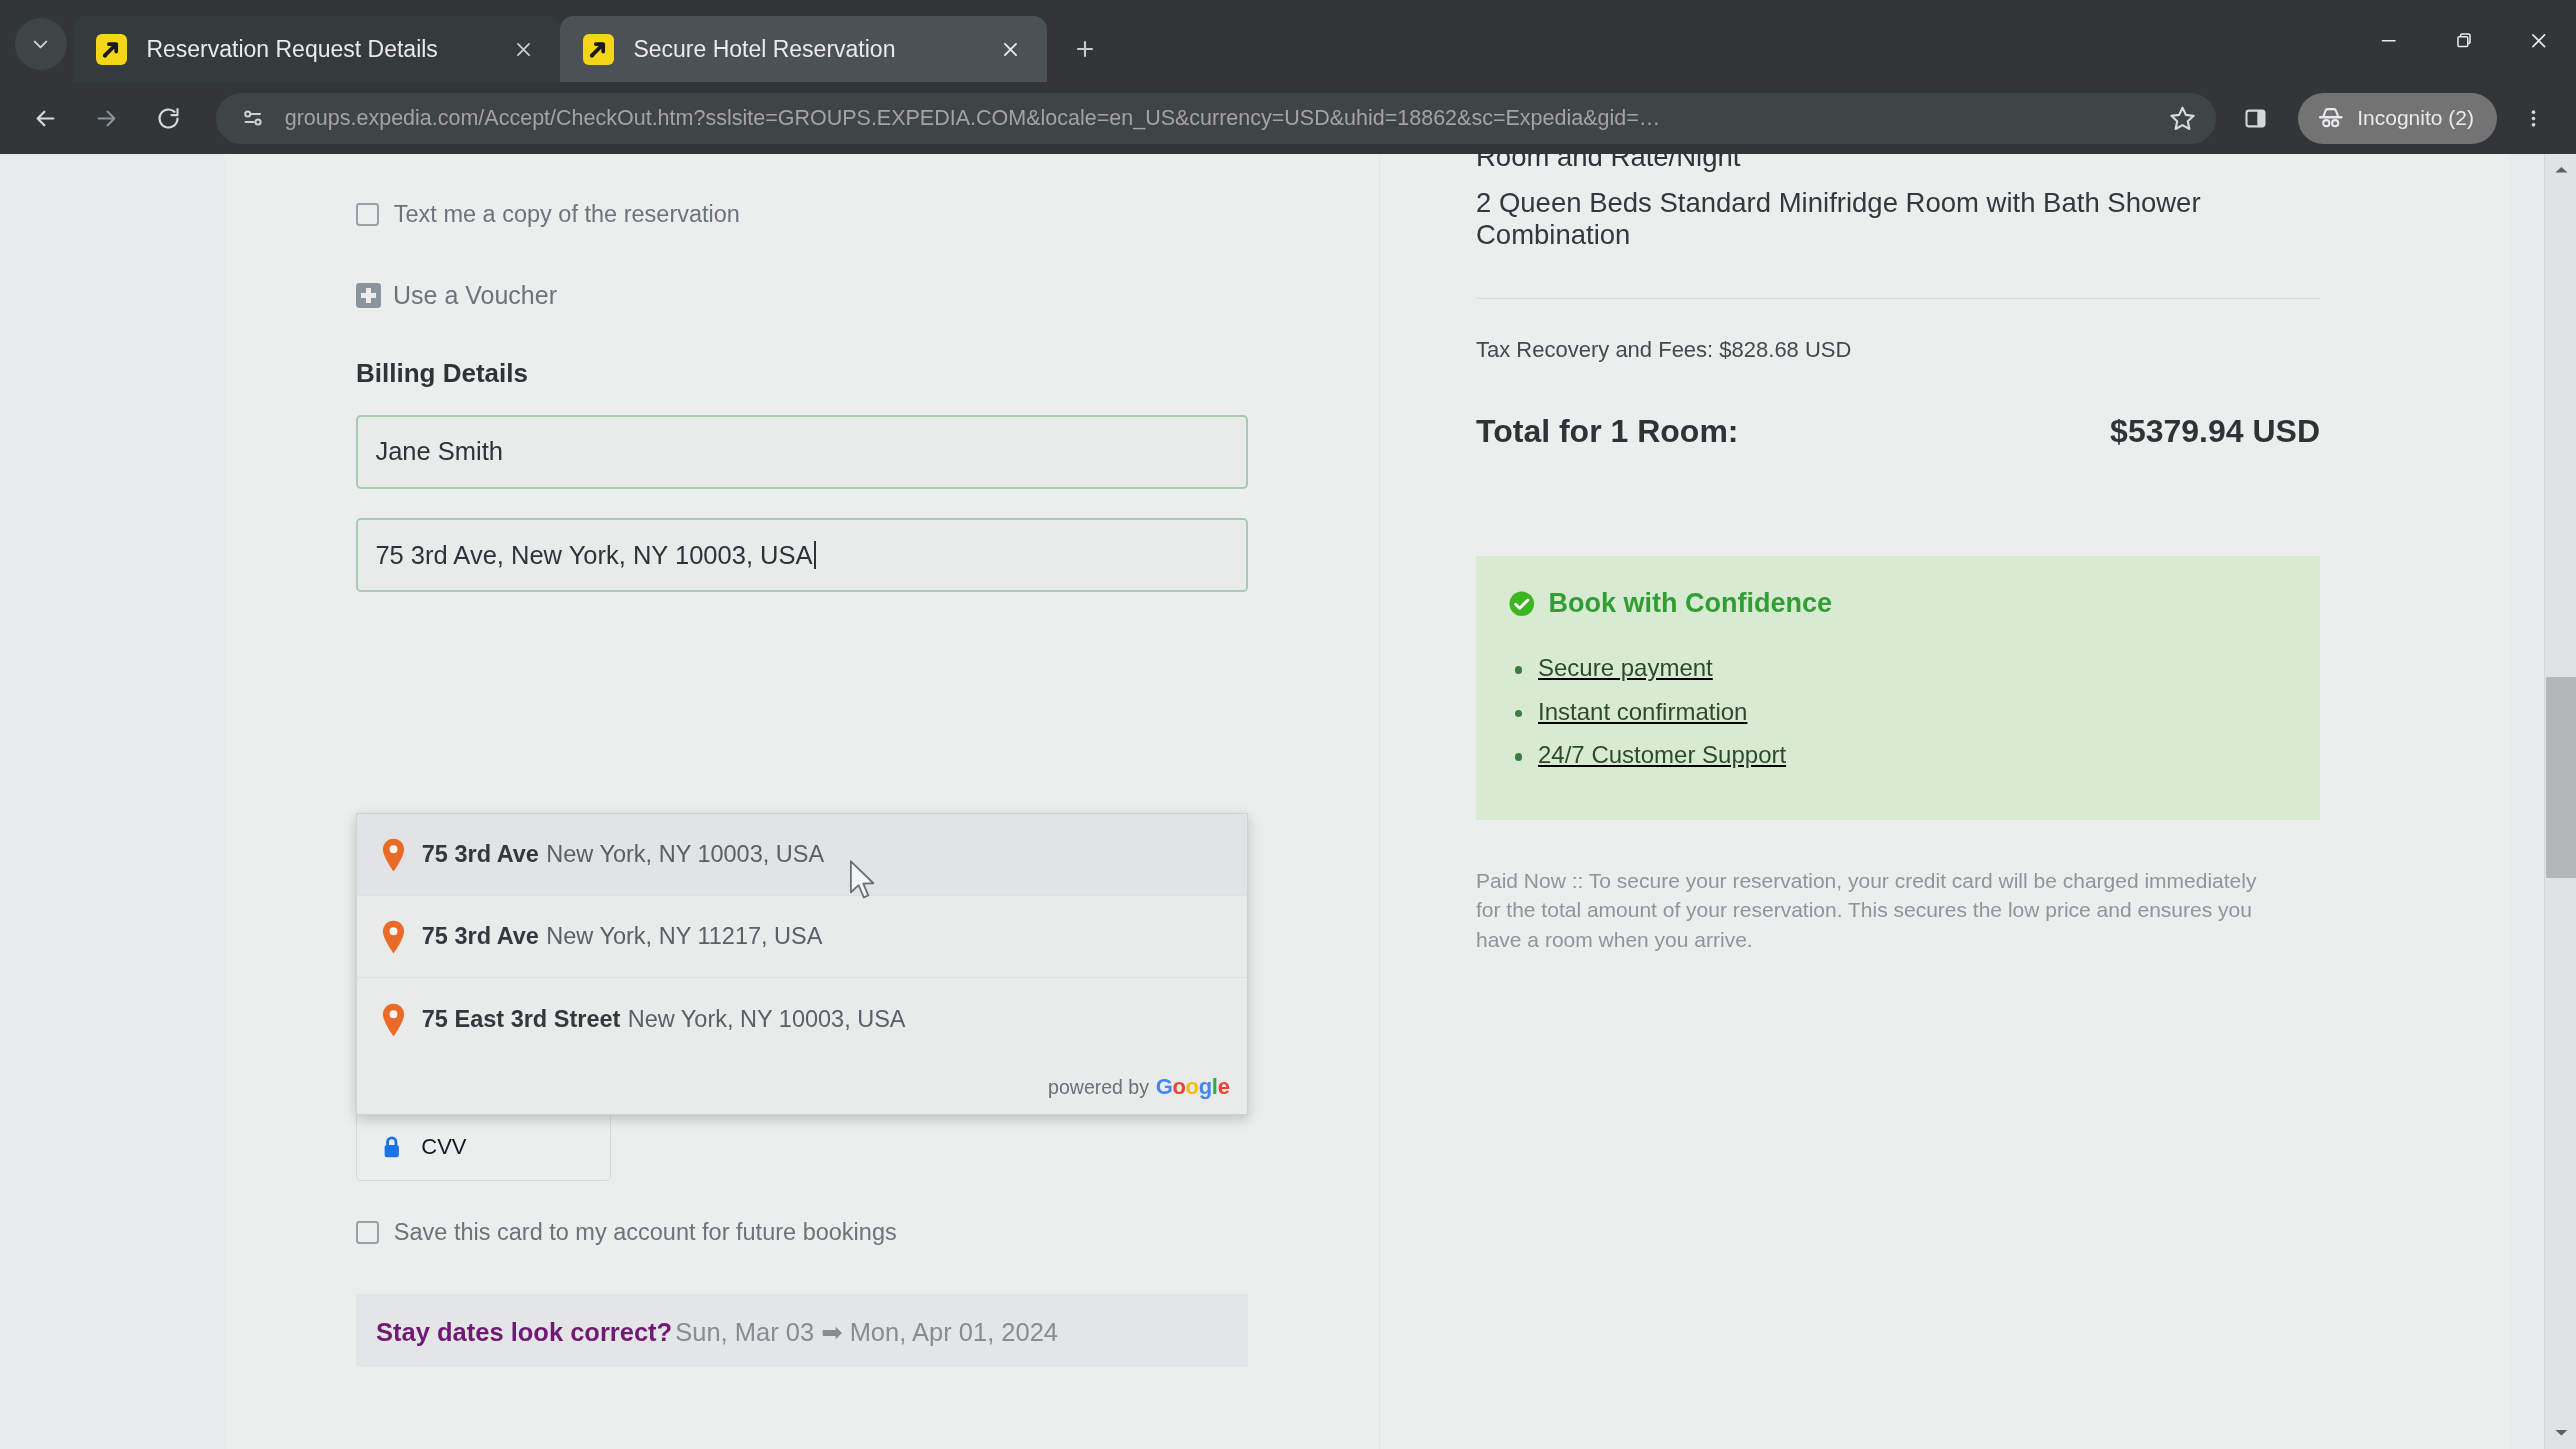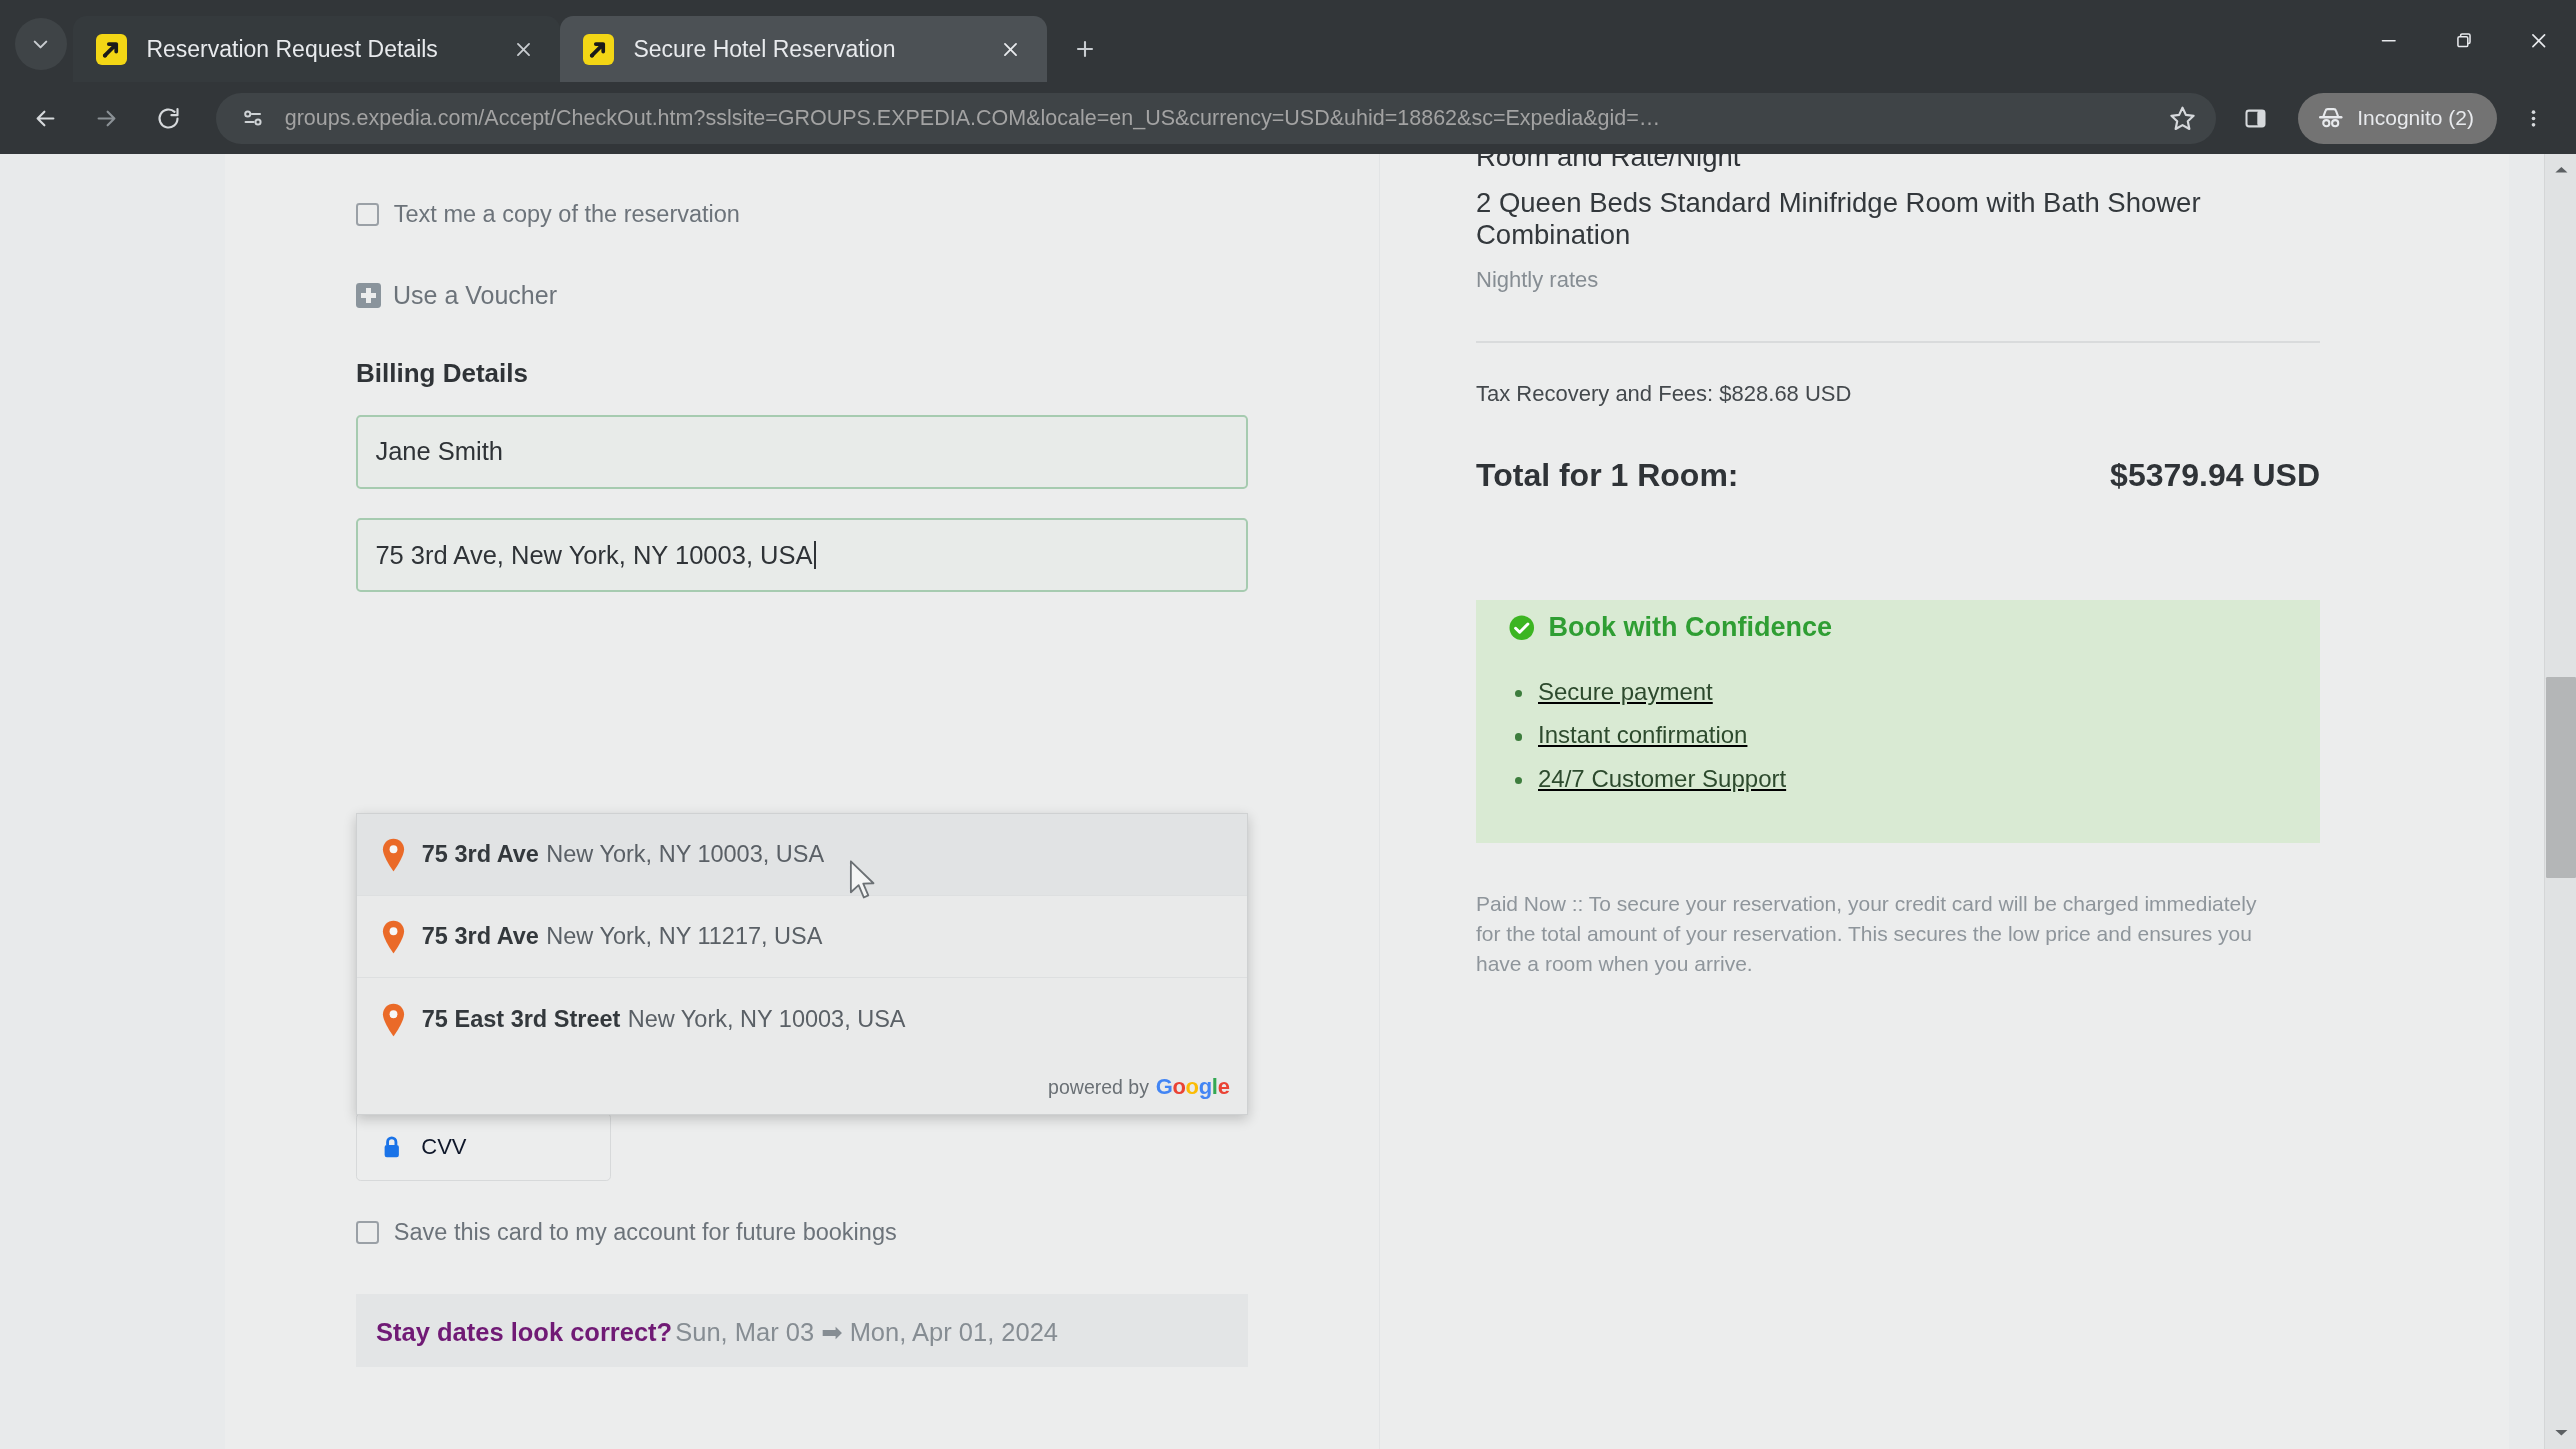--- a/index.html
+++ b/index.html
@@ -306,21 +306,21 @@
   .sum-total-row {
     display: flex; align-items: baseline; justify-content: space-between;
     width: 844px;
   }
   .sum-total-label { font-size: 32px; font-weight: bold; color: #2f3337; }
   .sum-total-value { font-size: 32px; font-weight: bold; color: #2f3337; }
 
   .confidence-box {
     width: 844px;
     background: #d9ead3;
-    padding: 12px 31px 35px 31px;
+    padding: 32px 31px 35px 31px;
   }
   .conf-hdr { display: flex; align-items: center; }
   .conf-check { width: 29.5px; height: 29.5px; flex: 0 0 auto; margin-right: 12px; }
   .conf-title { font-size: 27px; font-weight: bold; color: #2f9e33; }
   .conf-list { list-style: none; margin-top: 35px; text-decoration: underline; }
   .conf-list li {
     font-size: 24px; color: #2d4a2d;
     padding-left: 31px;
     position: relative;
     margin-bottom: 15.4px;
@@ -636,21 +636,20 @@
         <span class="g-logo"><span>G</span><span>o</span><span>o</span><span>g</span><span>l</span><span>e</span></span>
       </div>
     </div>
 
     <div class="sum-col">
 
       <div class="sum-roomrate-hdr">Room and Rate/Night</div>
 
       <div class="sum-room-name" style="margin-top: 14.8px;">2 Queen Beds Standard Minifridge Room with Bath Shower Combination</div>
 
-      <div class="sum-nightly" style="margin-top: 17.4px;">Nightly rates</div>
 
       <div class="sum-hr" style="margin-top: 48px;"></div>
 
       <div class="sum-tax" style="margin-top: 38px;">Tax Recovery and Fees: $828.68 USD</div>
 
       <div class="sum-total-row" style="margin-top: 50px;">
         <span class="sum-total-label">Total for 1 Room:</span>
         <span class="sum-total-value">$5379.94 USD</span>
       </div>
 

